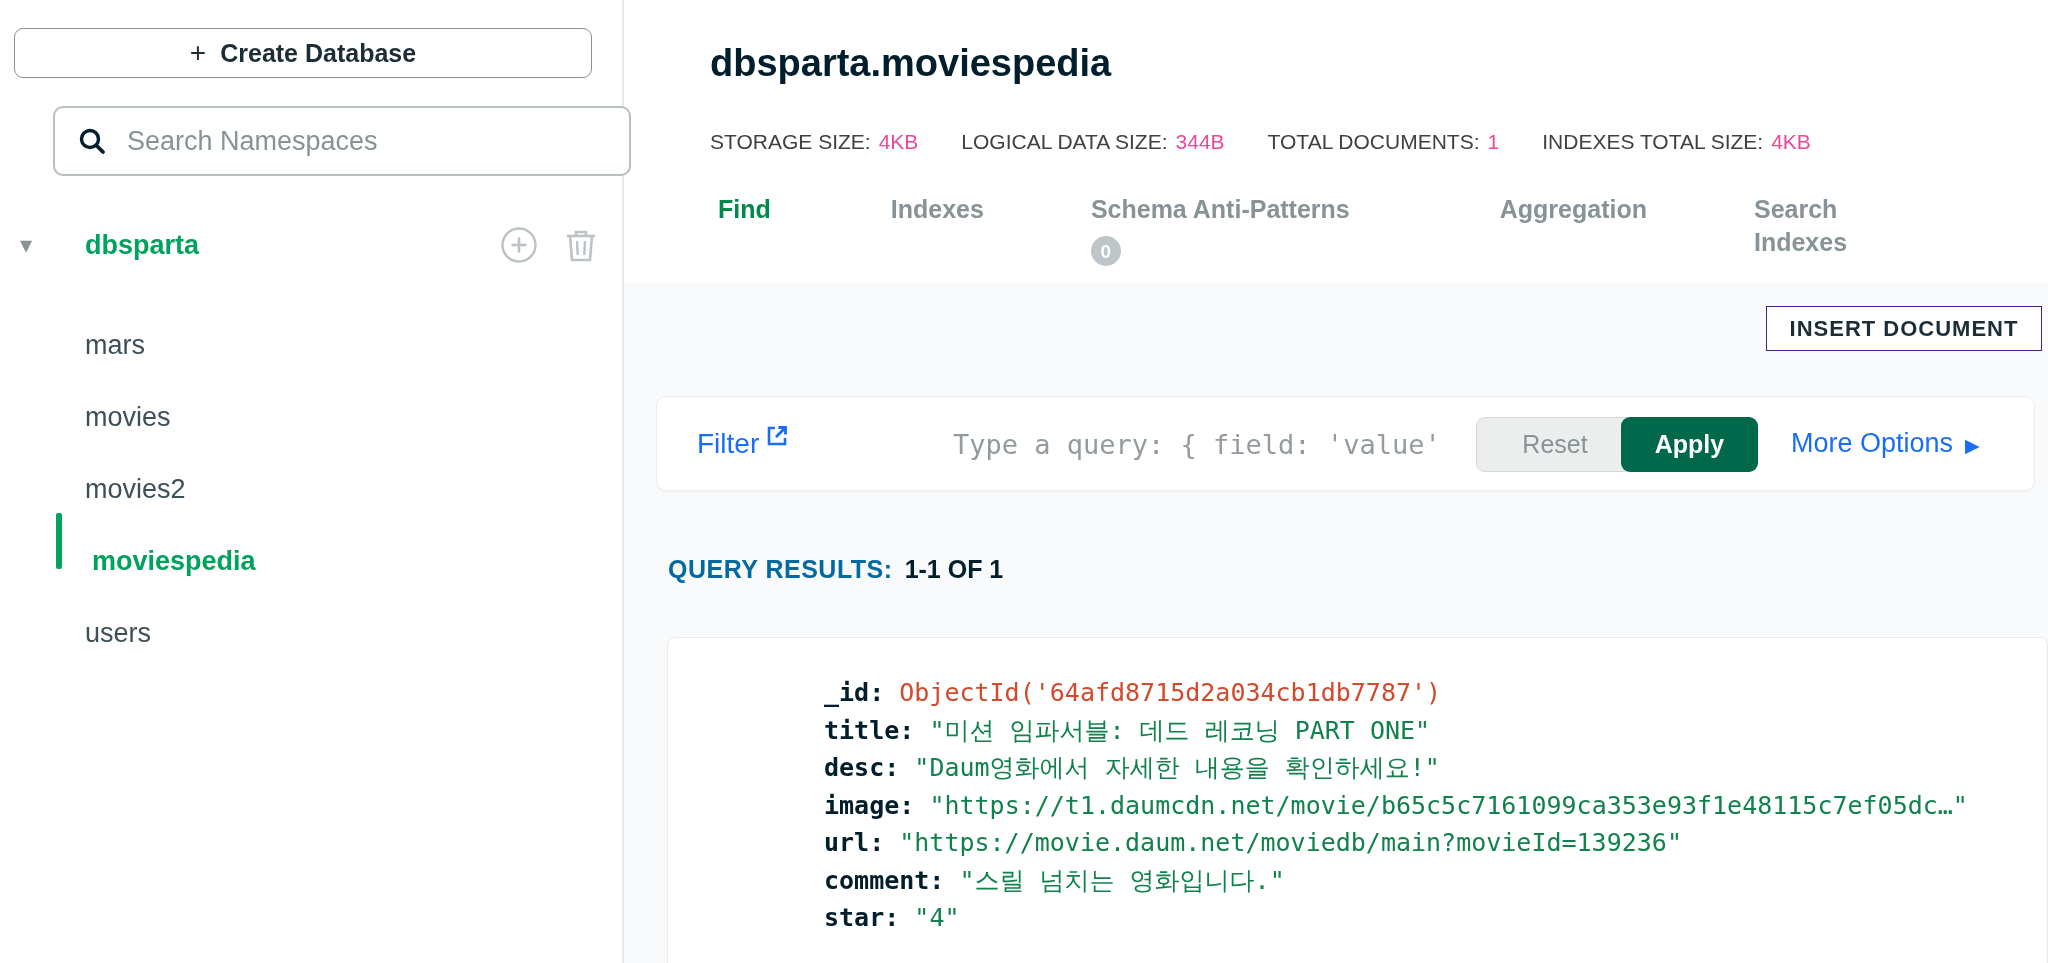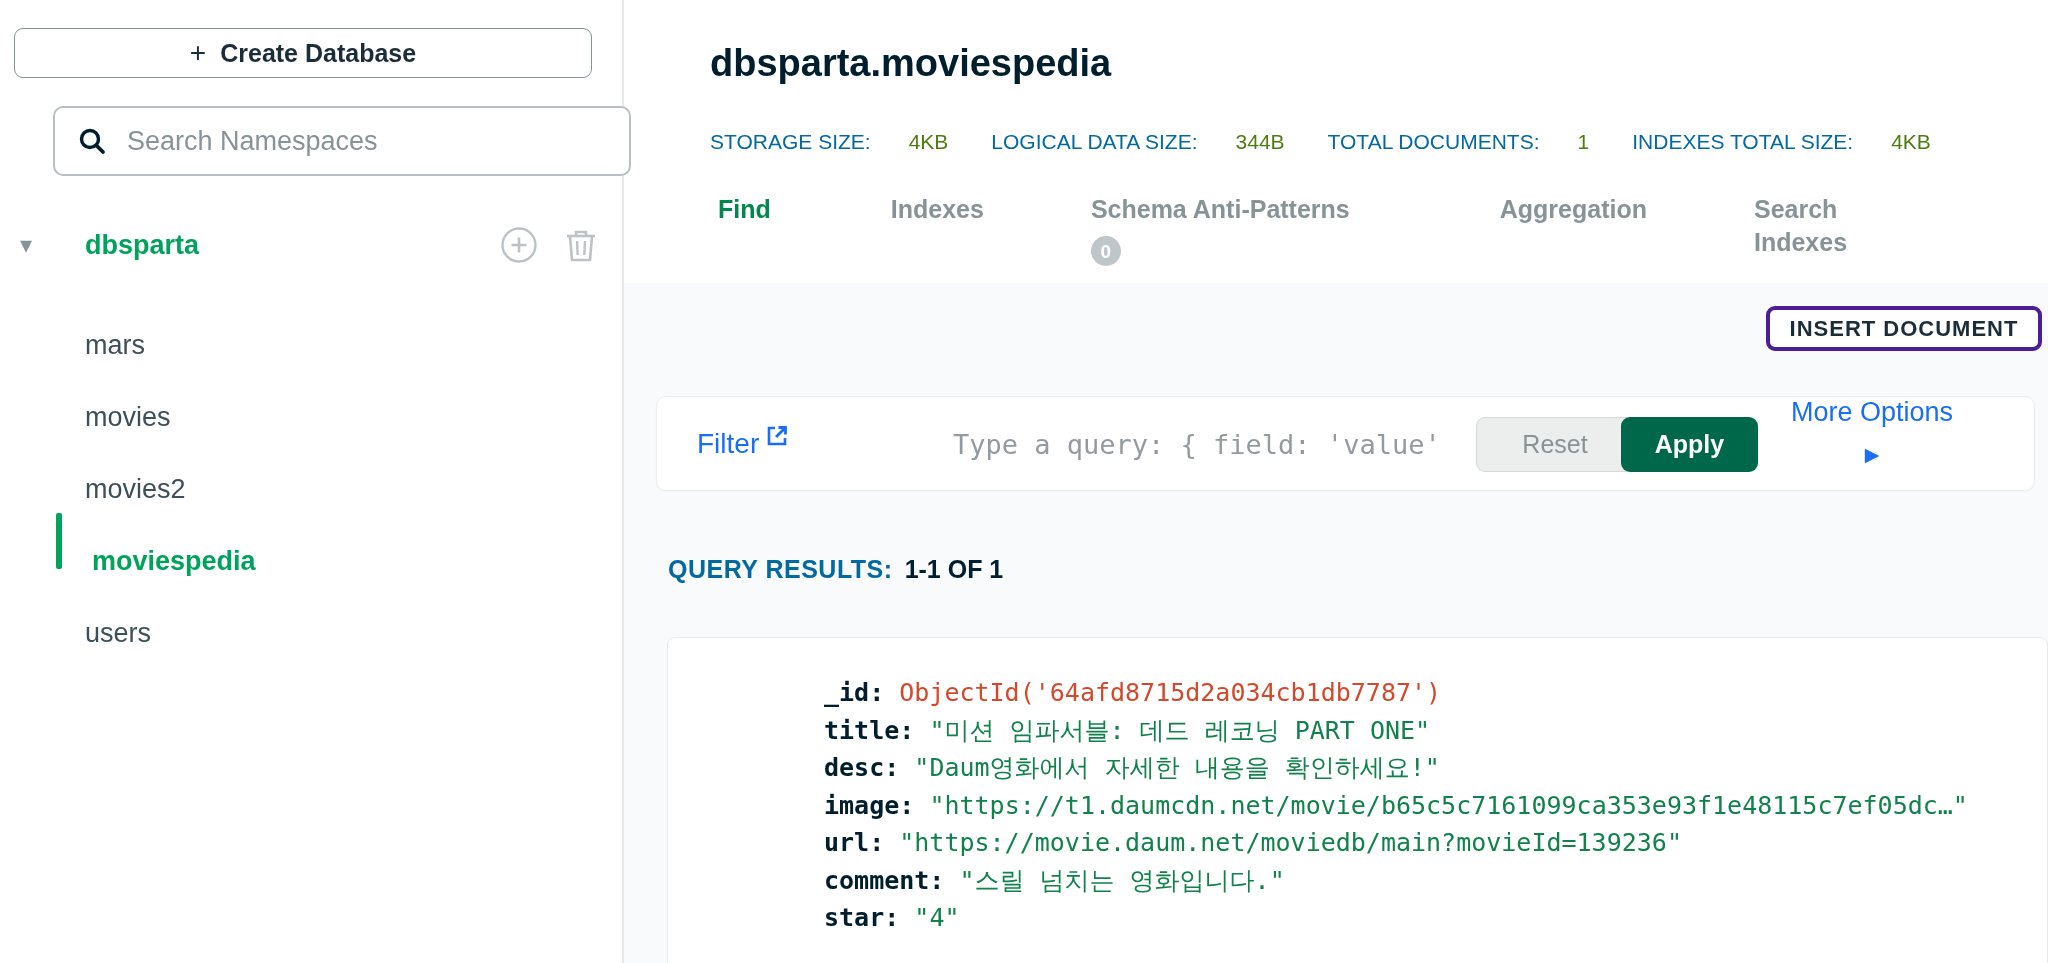--- a/index.html
+++ b/index.html
@@ -40,41 +40,41 @@
   }
   .collection-item.active { color:#00A35C; font-weight:700; padding-left:92px; }
   .collection-item.active::before {
     content:""; position:absolute; left:56px; top:8px; bottom:8px; width:6px;
     background:#00A35C; border-radius:2px;
   }
 
   
   .ns-title { position:absolute; left:710px; top:42px; margin:0; font-size:38px; font-weight:700; color:#001E2B; }
   .stats { position:absolute; left:710px; top:130px; display:flex; gap:43px; font-size:21px; white-space:nowrap; }
-  .stat-label { color:#0369a1; margin-right:8px; }
-  .stat-value { color:#4d7c0f;margin-left:30px; }
+  .stat-label { color:#404040; margin-right:8px; }
+  .stat-value { color:#ec4899; }
 
   .tabs { position:absolute; left:718px; top:193px; display:flex; align-items:flex-start; }
   .tab { display:flex; flex-direction:column; font-size:25px; font-weight:600; color:#889397; line-height:33px; cursor:pointer; }
   .tab.active { color:#00884D; }
   .tabs div.tab:nth-of-type(2) { margin-left:120px; }
   .tabs div.tab:nth-of-type(3) { margin-left:107px; }
   .tabs div.tab:nth-of-type(4) { margin-left:150px; }
   .tabs div.tab:nth-of-type(5) { margin-left:107px; max-width:130px; }
   .tab-badge {
     margin-top:10px; width:30px; height:30px; border-radius:50%;
     background:#BFC6C9; color:#fff; font-size:19px; font-weight:700;
     display:flex; align-items:center; justify-content:center;
   }
 
   
   .content-band { position:absolute; left:624px; right:0; top:283px; bottom:0; background:#F9FAFB; overflow:hidden; }
   .insert-btn {
     position:absolute; left:1142px; top:23px; width:276px; height:45px;
-    background:#fff; border:4px solid #4c1d95; border-radius:9px;
+    background:#fff; border:1px solid #4c1d95; border-radius:0;
     font-family:inherit; font-size:22px; font-weight:700; letter-spacing:1px; color:#1C2D38; cursor:pointer;
   }
   .filter-card {
     position:absolute; left:32px; top:113px; width:1379px; height:95px;
     background:#fff; border:1px solid #EBEDEF; border-radius:10px;
     box-shadow:0 1px 2px rgba(0,0,0,0.03); box-sizing:border-box;padding-left:20px;
   }
   .filter-link { position:absolute; left:40px; top:0; height:100%; display:flex; align-items:center; gap:6px; color:#1A6EF5; font-size:28px; cursor:pointer; }
   .filter-link svg { margin-bottom:16px; }
   .query-input {
@@ -86,21 +86,21 @@
   .reset-btn {
     position:absolute; left:819px; top:20px; width:158px; height:55px;
     background:#ECEDED; border:1px solid #D6D8D8; border-radius:9px;
     font-family:inherit; font-size:25px; color:#889397; cursor:default;
   }
   .apply-btn {
     position:absolute; left:964px; top:20px; width:137px; height:55px;
     background:#00684A; border:none; border-radius:9px;
     font-family:inherit; font-size:25px; font-weight:600; color:#fff; cursor:pointer;
   }
-  .more-options { position:absolute; left:1134px; top:0; height:100%; display:flex; align-items:center; gap:12px; color:#1A6EF5; font-size:27px; cursor:pointer;flex-direction:column; }
+  .more-options { position:absolute; left:1134px; top:0; height:100%; display:flex; align-items:center; gap:12px; color:#1A6EF5; font-size:27px; cursor:pointer; }
   .more-options .arrow { font-size:19px; padding-top:3px; }
 
   .results-row { position:absolute; left:44px; top:272px; display:flex; gap:12px; font-size:25px; font-weight:700; }
   .results-label { color:#0369a1; letter-spacing:0.5px; }
   .results-count { color:#001E2B; }
 
   .doc-card {
     position:absolute; left:43px; top:354px; width:1381px; height:420px;
     background:#fff; border:1px solid #E8EBEB; border-radius:8px; box-sizing:border-box;
   }

